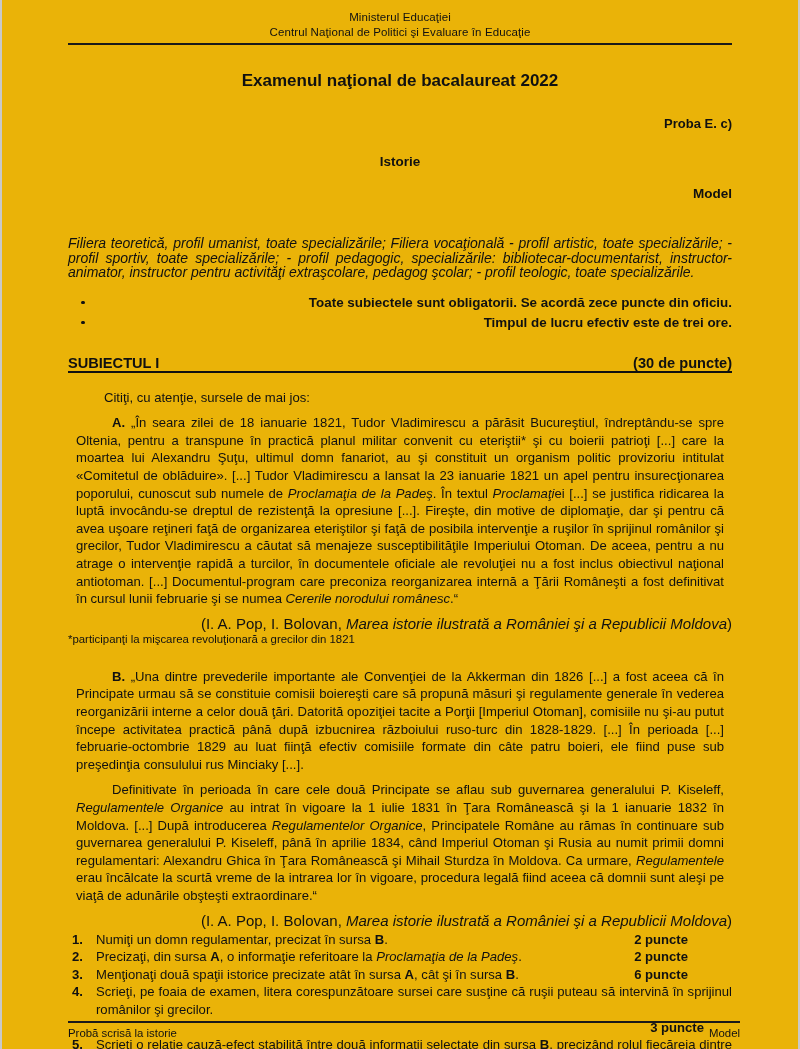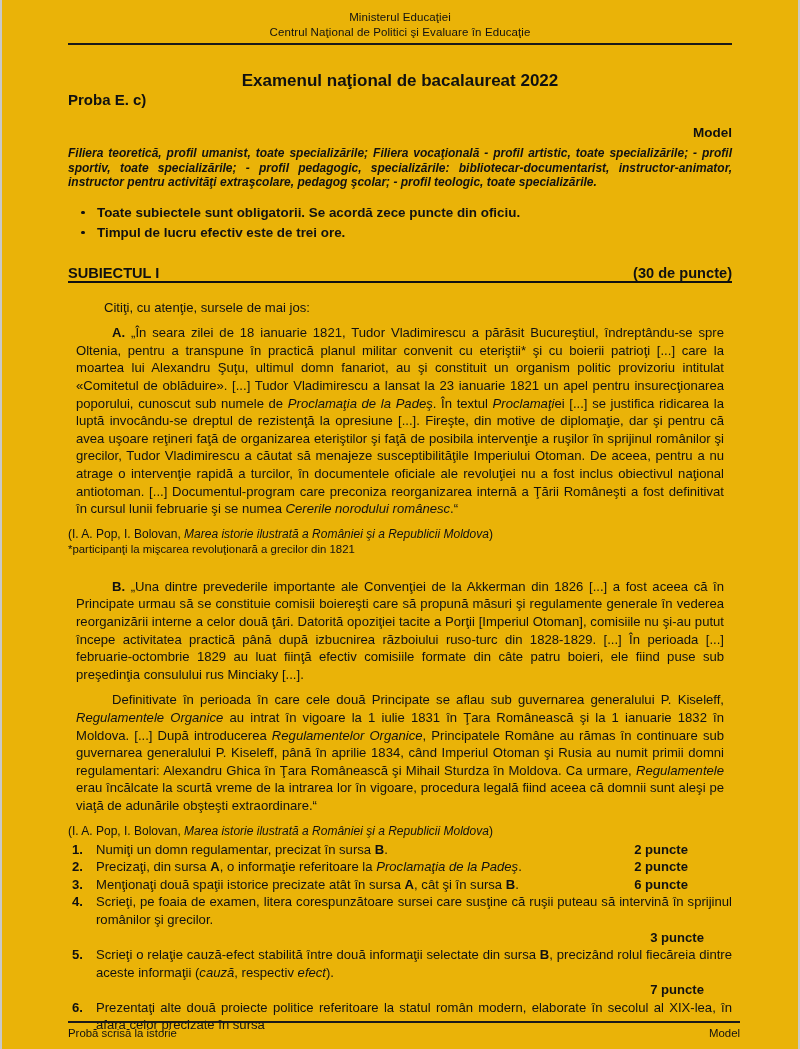--- a/index.html
+++ b/index.html
@@ -48,52 +48,54 @@
     margin-top: 6px;
   }
 
   .title-main {
     text-align: center;
     font-weight: bold;
     font-size: 17px;
     margin-top: 26px;
   }
   .title-sub {
-    text-align: left;
-    font-weight: bold;
-    font-size: 15px;
+    text-align: right;
+    font-weight: bold;
+    font-size: 13px;
+    margin-top: 25px;
   }
   .title-subject {
     text-align: center;
     font-weight: bold;
     font-size: 13.5px;
     margin-top: 23px;
   }
   .model-top {
     text-align: right;
     font-weight: bold;
     font-size: 13.5px;
     margin-top: 17px;
   }
 
   .filiera {
     font-style: italic;
-    font-weight: bold;
-    font-size: 12px;
+    font-weight: normal;
+    font-size: 14px;
     line-height: 14.6px;
     text-align: justify;
-    margin-top: 6px;
+    margin-top: 35px;
   }
 
   .bullets {
     margin: 13px 0 0 0;
     padding: 0;
     list-style: none;
     font-weight: bold;
     font-size: 13.4px;
+    text-align: right;
   }
   .bullets li {
     position: relative;
     padding-left: 29px;
     line-height: 20px;
   }
   .bullets li .dot {
     position: absolute;
     left: 13px;
     top: 8px;
@@ -124,22 +126,22 @@
   p.src {
     font-size: 13.1px;
     line-height: 17.6px;
     text-align: justify;
     margin: 8px;
     text-indent: 36px;
     hyphens: none;
   }
   p.src.nofirst { text-indent: 36px; }
   .cite {
-    font-size: 12px;
-    text-align: left;
+    font-size: 15px;
+    text-align: right;
     margin: 0;
     line-height: 16px;
   }
   .footnote {
     font-size: 11.4px;
     margin: 0;
     line-height: 15px;
   }
   .gap-src { height: 13px; }
 
@@ -210,20 +212,21 @@
   <div class="content">
 
     <div class="masthead">
       <div>Ministerul Educaţiei</div>
       <div>Centrul Naţional de Politici şi Evaluare în Educaţie</div>
     </div>
     <div class="rule-head"></div>
 
     <div class="title-main">Examenul naţional de bacalaureat 2022</div>
     <div class="title-sub">Proba E. c)</div>
+    <div class="title-subject">Istorie</div>
     <div class="model-top">Model</div>
 
     <div class="filiera">Filiera teoretică, profil umanist, toate specializările; Filiera vocaţională - profil artistic, toate specializările; - profil sportiv, toate specializările; - profil pedagogic, specializările: bibliotecar-documentarist, instructor-animator, instructor pentru activităţi extraşcolare, pedagog şcolar; - profil teologic, toate specializările.</div>
 
     <ul class="bullets">
       <li>
         <span class="dot"></span>
         <span>Toate subiectele sunt obligatorii. Se acordă zece puncte din oficiu.</span>
       </li>
       <li>

